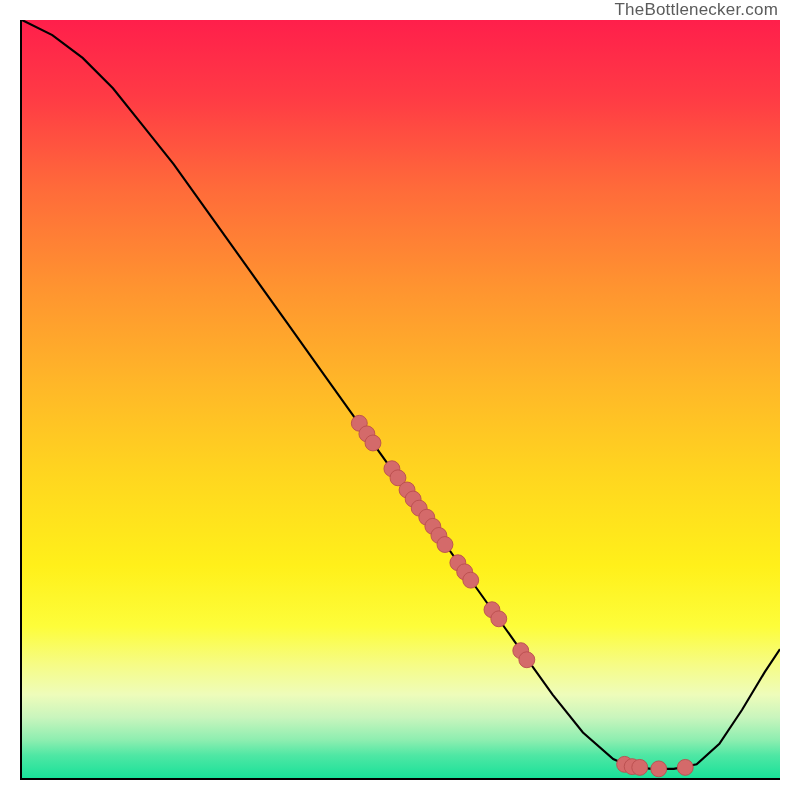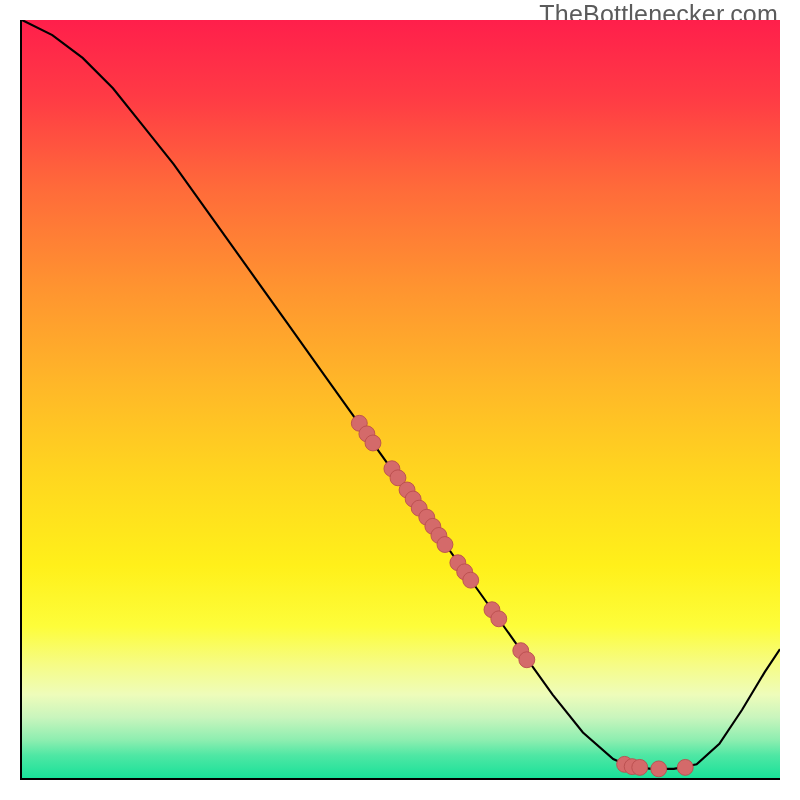--- a/index.html
+++ b/index.html
@@ -34,21 +34,21 @@
   svg.lines {
     position: absolute;
     left: 0; top: 0;
     width: 100%;
     height: 100%;
   }
   .watermark {
     position: absolute;
     top: 0px;
     right: 22px;
-    font-size: 25px;
+    font-size: 17px;
     color: #5b5b5b;
     font-weight: 500;
     letter-spacing: 0.2px;
   }
 </style>
 </head>
 <body>
 <div class="frame">
 
   <div class="watermark">TheBottlenecker.com</div>

